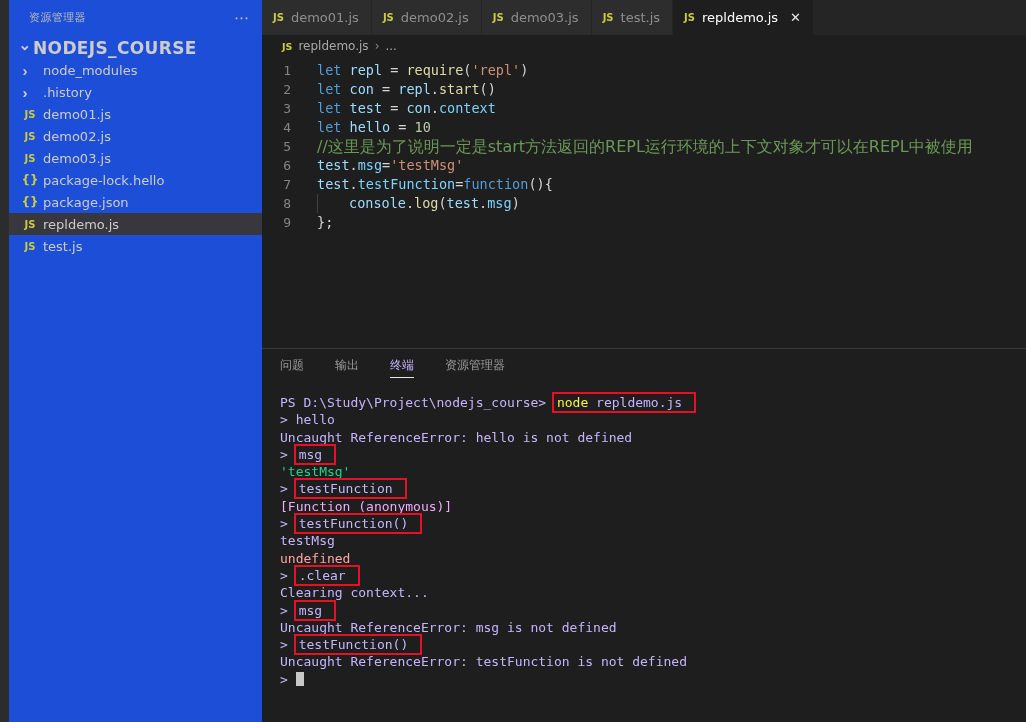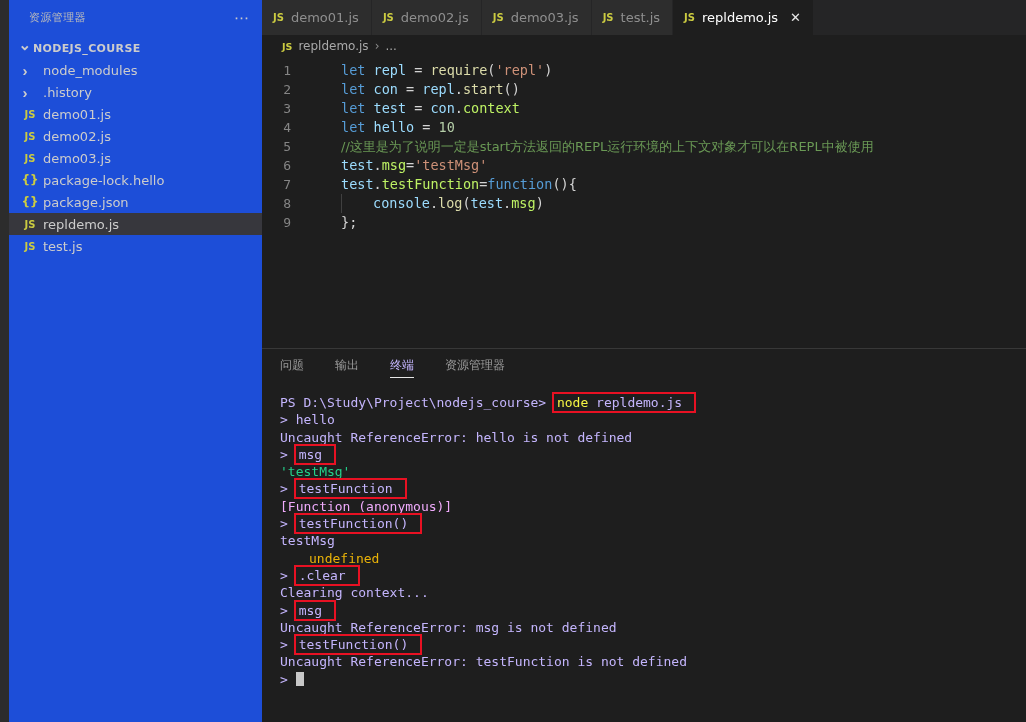--- a/index.html
+++ b/index.html
@@ -14,21 +14,21 @@
   
   .sidebar { width:253px; flex:0 0 253px; height:722px; background:#1d4ed8; display:flex; flex-direction:column; }
   .sidebar-header { height:35px; display:flex; align-items:center; padding:0 12px 0 20px;
     font-size:11px; letter-spacing:.4px; color:#bbbbbb; }
   .sidebar-header .title { flex:1; font-family:"DejaVu Sans", sans-serif; }
   .dots { color:#cccccc; font-size:15px; letter-spacing:1px; line-height:10px; cursor:default; }
 
   .tree { flex:1; overflow:hidden; padding-top:2px; }
   .row { height:22px; display:flex; align-items:center; font-size:13px; color:#cccccc;
          white-space:nowrap; cursor:pointer; }
-  .row.root { font-weight:bold; font-size:11px; letter-spacing:.35px; padding-left:8px; }
+  .row.root { font-weight:bold; font-size:17px; letter-spacing:.35px; padding-left:8px; }
   .row.selected { background:#37373d; }
   .twisty { width:16px; display:inline-block; text-align:center; color:#cccccc; font-size:11px; flex:0 0 16px; }
   .twisty.down::before { content:"\2304"; font-size:15px; position:relative; top:-3px; }
   .twisty.right::before { content:"\203A"; font-size:15px; font-weight:600; }
   .ficon { width:26px; flex:0 0 26px; text-align:center; font-size:10px; font-weight:bold;
            font-family:"DejaVu Sans", sans-serif; }
   .ficon.js { color:#cbcb41; }
   .ficon.json { color:#cbcb41; font-size:12px; }
   .row .label { font-family:"DejaVu Sans", sans-serif; }
   .row.depth1 { padding-left:8px; }
@@ -54,50 +54,50 @@
   .breadcrumb .bi { font-size:9.5px; font-weight:bold; color:#cbcb41; }
   .breadcrumb .sep { color:#8c8c8c; font-size:12px; }
 
   
   .editor { flex:1; background:#1e1e1e; position:relative; overflow:hidden; min-height:0; }
   .codearea { font-family:"DejaVu Sans Mono", monospace; font-size:13.5px; line-height:19px;
               padding-top:4px; white-space:pre; }
   .cline { display:flex; height:19px; align-items:center; }
   .lnum { width:55px; flex:0 0 55px; text-align:right; padding-right:26px; color:#858585;
           font-size:13px; font-family:"DejaVu Sans Mono", monospace; }
-  .ctext { white-space:pre;margin-left:24px; }
+  .ctext { white-space:pre; }
   .indentguide { display:inline-block; border-left:1px solid #404040; height:19px;
                  vertical-align:-5px; width:1px; margin-right:31px; }
   .kw  { color:#569cd6; }
   .fn  { color:#dcdcaa; }
   .var { color:#9cdcfe; }
   .str { color:#ce9178; }
   .num { color:#b5cea8; }
   .pl  { color:#d4d4d4; }
-  .prop{ color:#bef264;text-align:center; }
-  .cmtcn { color:#6a9955; font-family:"DejaVu Sans", sans-serif; font-size:13px; }
+  .prop{ color:#7dd3fc;text-align:center; }
+  .cmtcn { color:#6a9955; font-family:"DejaVu Sans", sans-serif; font-size:16px; }
 
   
   .panel { flex:0 0 374px; height:374px; background:#1e1e1e; border-top:1px solid #383838;
            display:flex; flex-direction:column; }
   .panel-tabs { height:33px; flex:0 0 33px; display:flex; align-items:center; padding-left:18px; gap:31px; }
   .ptab { font-size:12px; color:#9b9b9b; cursor:pointer; height:33px; display:flex;
           align-items:center; position:relative; font-family:"DejaVu Sans", sans-serif; }
   .ptab.active { color:#c4b5fd; }
   .ptab.active::after { content:""; position:absolute; left:0; right:0; bottom:4px;
                         height:1px; background:#e7e7e7; }
 
   .terminal { flex:1; padding:12px 0 0 18px; font-family:"DejaVu Sans Mono", monospace;
               font-size:13px; line-height:17.3px; color:#cccccc; overflow:hidden; white-space:pre; }
   .tline { height:17.3px; white-space:pre; position:relative; }
   .t-white { color:#c4b5fd; }
   .t-yellow { color:#f5f543; }
   .t-green { color:#23d18b; }
   .t-cyan { color:#f0abfc; }
-  .t-dim { color:#eab308;margin-left:29px; }
+  .t-dim { color:#fca5a5; }
   .hl { outline:2px solid #e81123; outline-offset:0; padding:1px 12px 1px 3px;
         position:relative; top:0; }
   .cursor { display:inline-block; width:8px; height:14px; background:#c8c8c8;
             vertical-align:-2px; }
 </style>
 </head>
 <body>
 
 <div id="app">
 

